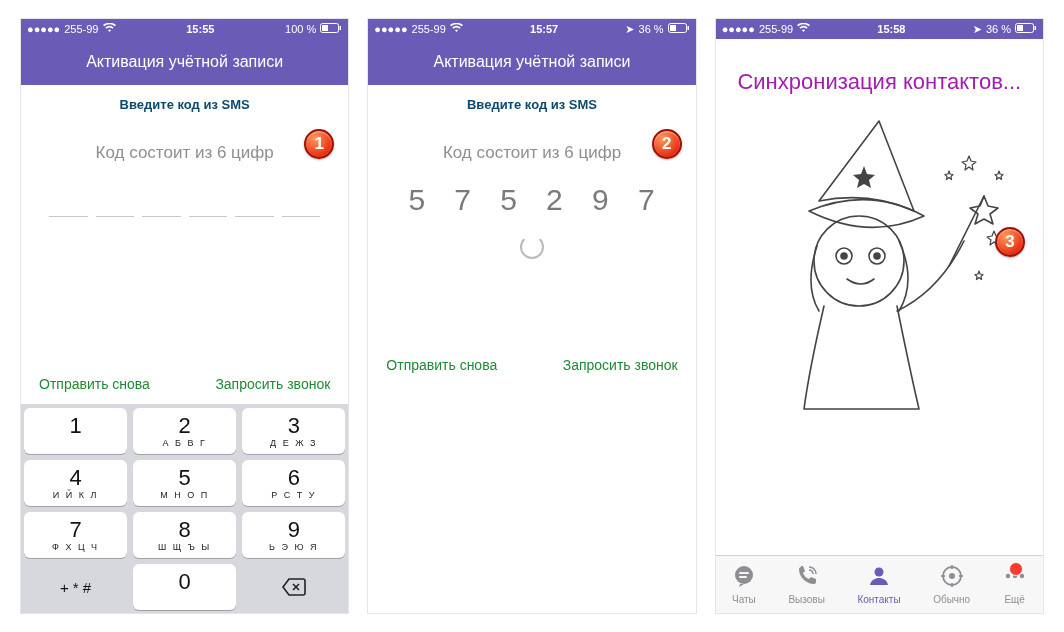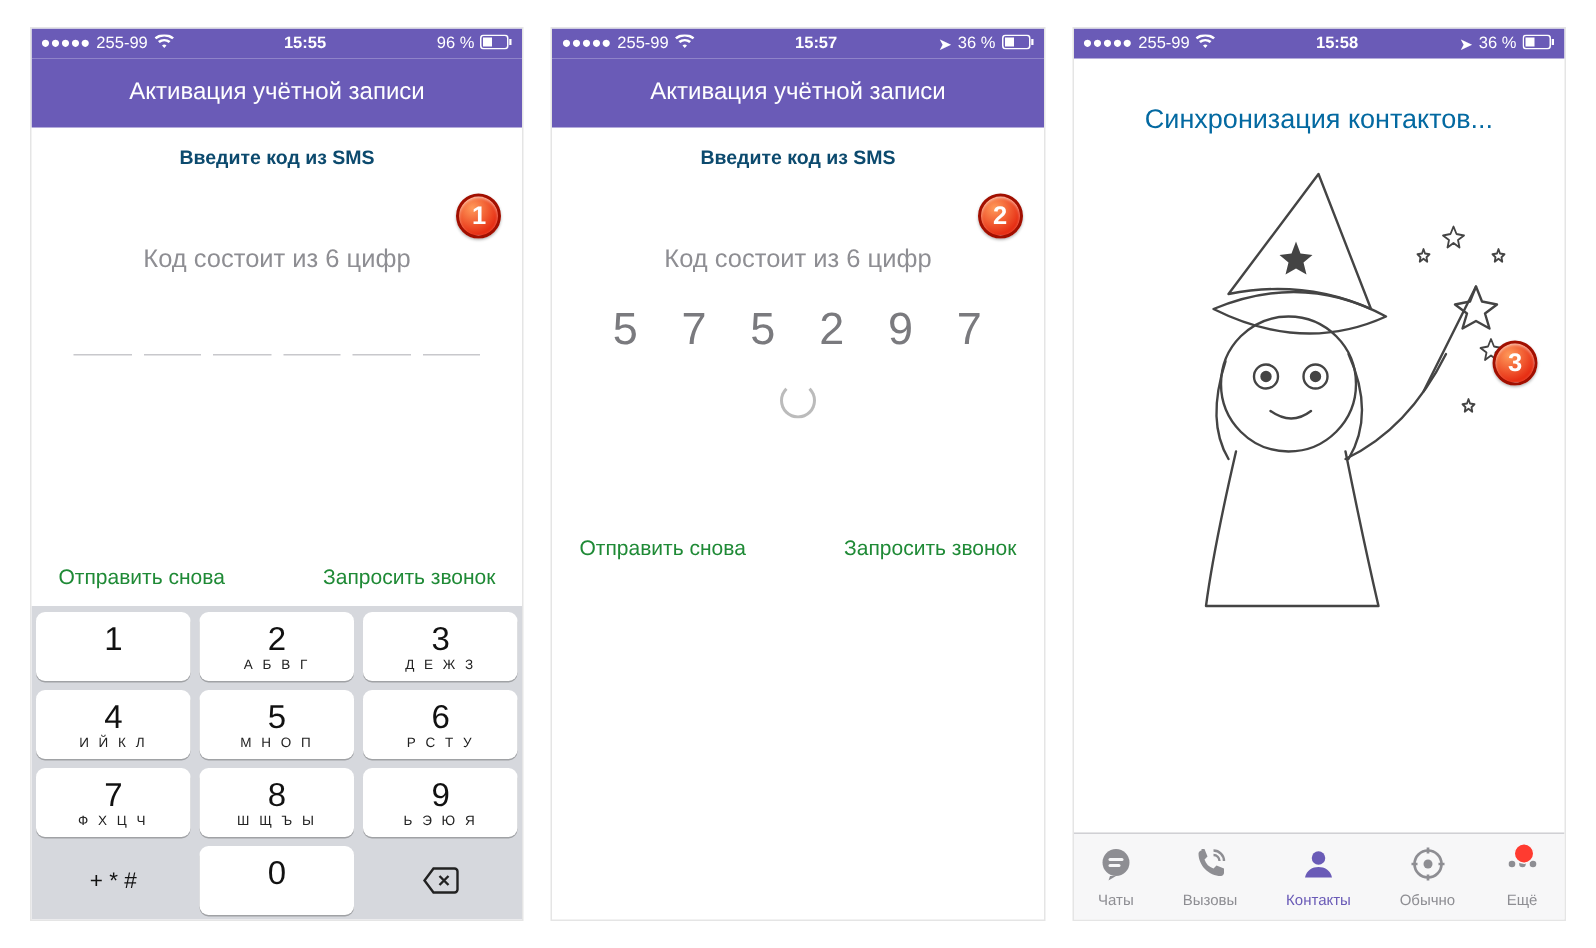--- a/index.html
+++ b/index.html
@@ -84,21 +84,21 @@
   .searchbox svg { flex: none; }
   
   .prompt {
     height: 38px;
     display:flex; align-items:center; justify-content:center;
     font-size: 13px; font-weight:600; color:#0c4a6e;
     border-bottom: 0;
   }
   
   .codearea { padding: 20px 28px 8px; text-align: center; }
-  .codehint { color:#8e8e93; font-size: 17px; margin-bottom: 20px; font-weight:400;margin-top:20px; }
+  .codehint { color:#8e8e93; font-size: 17px; margin-bottom: 20px; font-weight:400; }
   .dashes { display:flex; justify-content:space-between; gap:8px; margin-bottom:18px;}
   .dashes span {
     flex:1;
     border-bottom: 1px solid #c8c8cc;
     height: 34px;
     display:flex; align-items:center; justify-content:center;
     font-size: 30px; color:#7a7a7e; letter-spacing:1px;
   }
   .smsnote { font-size: 12px; color:#8e8e93; line-height:1.45; }
   .smsnote .blurred {
@@ -130,21 +130,21 @@
     background:#fff; border-radius:6px; height:46px;
     display:flex; flex-direction:column; align-items:center; justify-content:center;
     box-shadow: 0 1px 0 rgba(0,0,0,0.25);
   }
   .key .num { font-size:22px; line-height:1; color:#111; }
   .key .let { font-size:9px; letter-spacing:2px; color:#222; text-transform:uppercase; margin-top:1px;}
   .key.func { background:transparent; box-shadow:none; color:#222; font-size:18px;}
   .key.func.del svg { width:26px; height:20px; }
   
   .synczone { flex:1; display:flex; flex-direction:column; align-items:center; padding: 30px 16px 0; }
-  .synctext { font-size:18px; color:#0369a1; margin-bottom:16px;}
+  .synctext { font-size:22px; color:#a21caf; margin-bottom:16px;}
   .wizard { width: 260px; height: 300px; }
   
   .tabbar {
     height: 58px; background:#f7f7f8; border-top:1px solid #d0d0d4;
     display:flex; justify-content:space-around; align-items:center;
   }
   .tab { display:flex; flex-direction:column; align-items:center; gap:4px; font-size:10px; color:#8e8e93; position:relative;}
   .tab.active { color:#6a5bb7; }
   .tab svg { width:24px; height:24px; }
   .tab .badge {
@@ -171,21 +171,21 @@
       <span>●●●●●</span>
       <span>255-99</span>
       <span>
         <svg width="13" height="10" viewBox="0 0 13 10">
             <path d="M6.5 9L8 7.3a2.2 2.2 0 00-3 0L6.5 9zm-3-3.3a5 5 0 016 0l1.2-1.3a6.8 6.8 0 00-8.4 0L3.5 5.7zm-2.3-2.5a8.5 8.5 0 0110.6 0L13 2a10.3 10.3 0 00-13 0l1.2 1.2z" fill="currentColor"></path>
           </svg>
       </span>
     </div>
     <div class="sb-center">15:55</div>
     <div class="sb-right">
-      <span>96 %</span>
+      <span>100 %</span>
       <span>
         <svg width="22" height="10" viewBox="0 0 22 10">
             <rect x="0.5" y="0.5" width="18" height="9" rx="2" fill="none" stroke="currentColor"></rect>
             <rect x="2" y="2" width="6" height="6" fill="currentColor"></rect>
             <rect x="19.5" y="3" width="1.5" height="4" fill="currentColor"></rect>
           </svg>
       </span>
     </div>
   </div>
 

